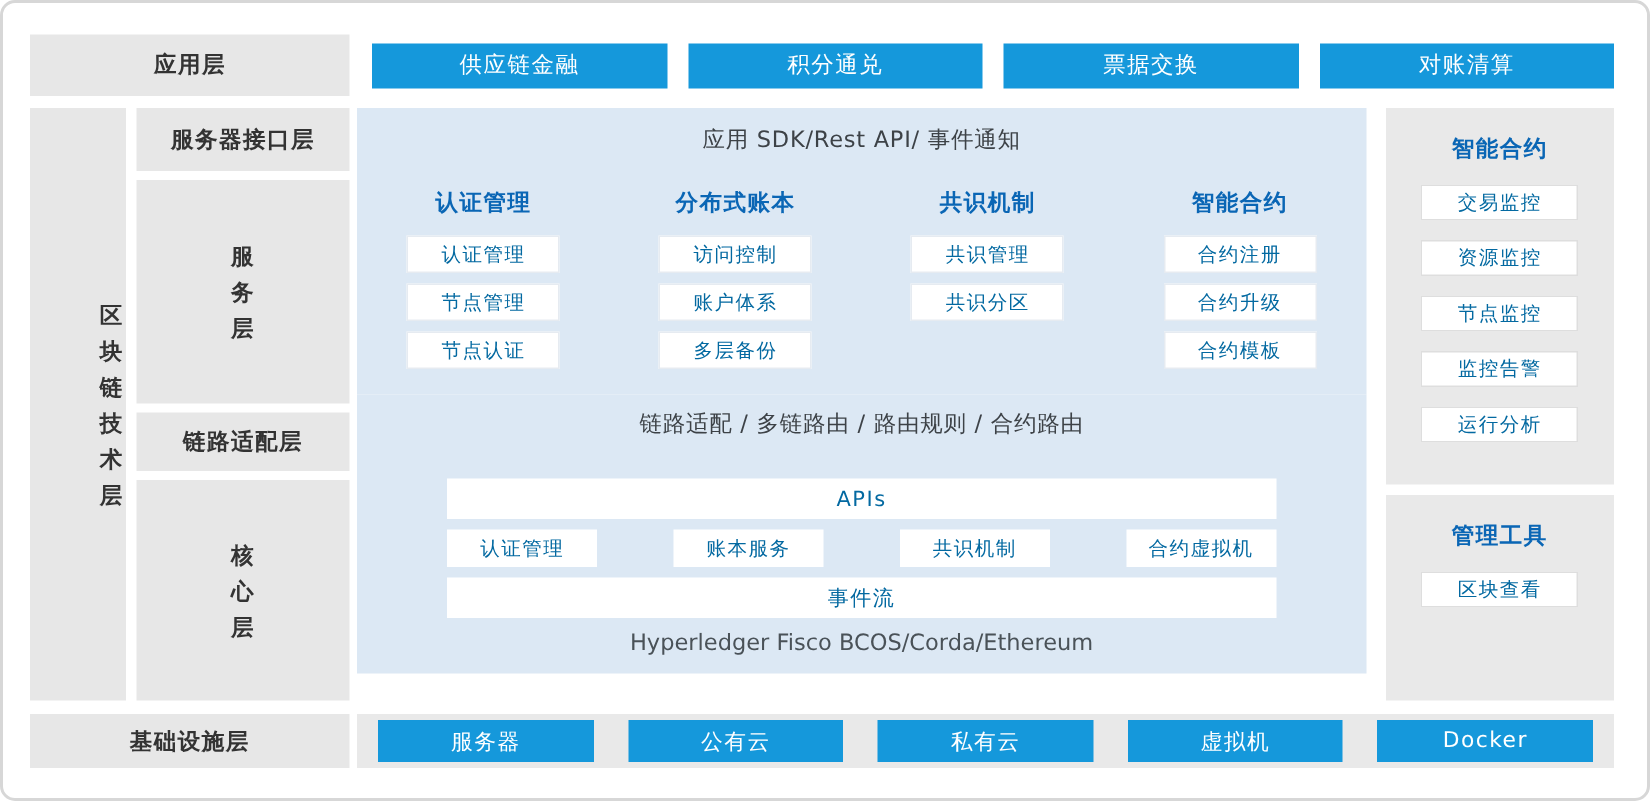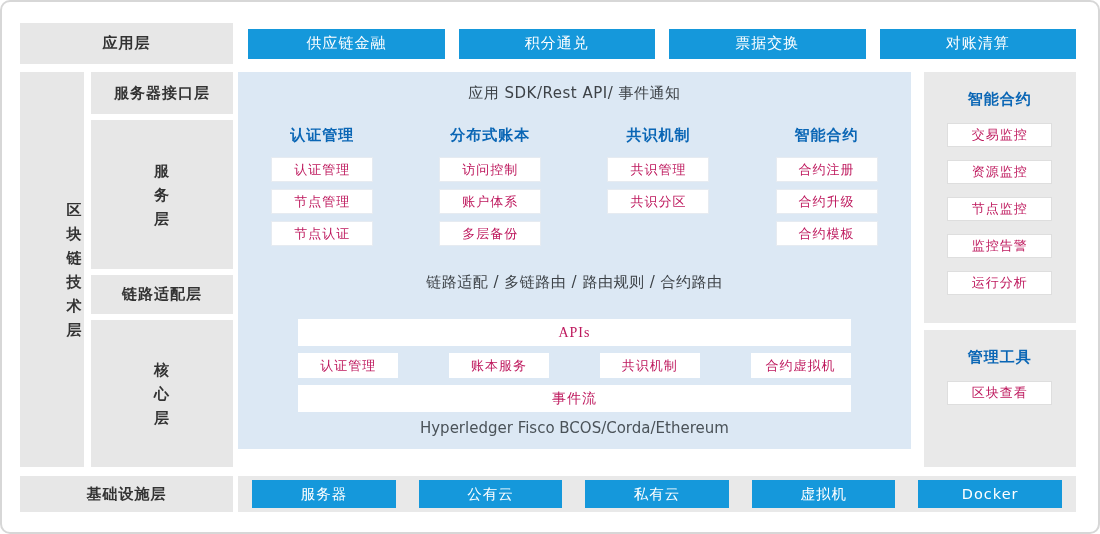--- a/index.html
+++ b/index.html
@@ -29,21 +29,21 @@
     background: #1598db;
     color: #fff;
     display: flex; align-items: center; justify-content: center;
     font-size: 15px;
     letter-spacing: 1px;
   }
   .lightblue { background: #dce8f4; }
   .white-item {
     background: #fff;
     display: flex; align-items: center; justify-content: center;
-    font-size: 13px; color: #be185d;
+    font-size: 13px; color: #0369a1;
     letter-spacing: 1px;
   }
   .panel-title {
     color: #0a66b5; font-weight: bold; font-size: 15px;
     text-align: center; letter-spacing: 1px;
   }
   .vstack {
     width: 1.3em;
     line-height: 24px;
     text-align: center;
@@ -98,21 +98,20 @@
     width: 102px; height: 25px; margin-bottom: 7px;
     border: 1px solid #e6ebf1;
   }
 
   
   .core-panel { padding: 17px 60px 0; }
   .core-bar {
     height: 27px; font-size: 14px;
     margin-bottom: 7px;
     width: 100%;
-    font-family: Liberation Serif, serif;
   }
   .core-mods { display: flex; justify-content: space-between; margin-bottom: 7px; }
   .core-mods .white-item { width: 100px; height: 25px; }
   .core-platforms {
     margin-top: 3px;
     text-align: center; font-size: 15px; color: #4a5258;
   }
 
   
   .gray-panel {

